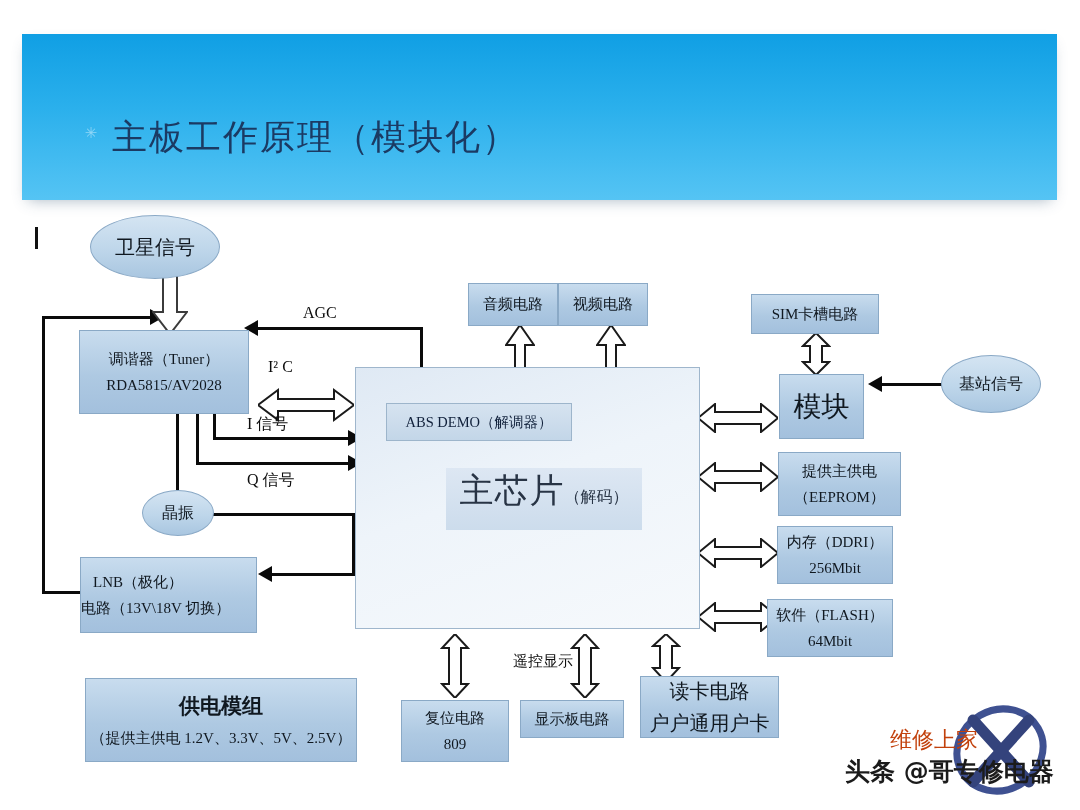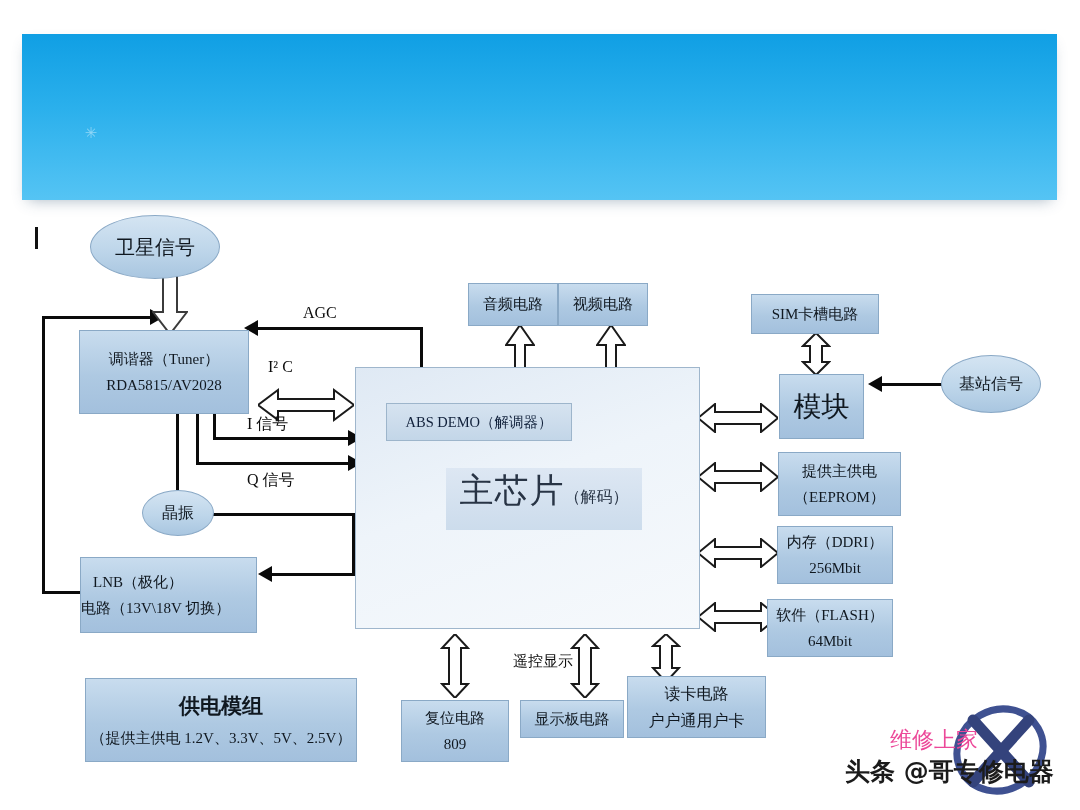--- a/index.html
+++ b/index.html
@@ -60,29 +60,30 @@
   .blockarrow{position:absolute;}
   .blockarrow svg{display:block;}
 
   .lbl{position:absolute;color:#0d0d0d;white-space:nowrap;}
 
   
   #wm{position:absolute;left:845px;top:755px;font-size:25px;color:#1b1b1b;
       white-space:nowrap;font-family:"DejaVu Sans","Liberation Sans",sans-serif;
       font-weight:bold;}
   #wm-logo{position:absolute;left:945px;top:700px;width:110px;height:100px;opacity:.9;}
-  #wm-ghost{position:absolute;left:890px;top:725px;font-size:22px;color:#ec4899;
+  #wm-ghost{position:absolute;left:890px;top:725px;font-size:22px;color:#c2410c;
       white-space:nowrap;font-family:"DejaVu Sans","Liberation Sans",sans-serif;}
   #caret{position:absolute;left:35px;top:227px;width:3px;height:22px;background:#111;}
 </style>
 </head>
 <body>
 
 <div id="banner">
   <span id="banner-bullet">✳</span>
+  <div id="banner-title">主板工作原理（模块化）</div>
 </div>
 
 <div id="caret"></div>
 
 <div class="ln lnv" style="left:42px;top:316px;height:278px;"></div>
 <div class="ln lnh" style="left:42px;top:316px;width:115px;"></div>
 <div class="ah ah-r" style="left:150px;top:309px;"></div>
 <div class="ln lnh" style="left:42px;top:591px;width:40px;"></div>
 
 <div class="ln lnh" style="left:248px;top:327px;width:175px;"></div>
@@ -243,21 +244,21 @@
 
 <div class="node" style="left:401px;top:700px;width:108px;height:62px;font-size:15px;">
   <span class="l1">复位电路</span>
   <span class="l2" style="margin-top:5px;">809</span>
 </div>
 
 <div class="node" style="left:520px;top:700px;width:104px;height:38px;font-size:15px;">
   <span>显示板电路</span>
 </div>
 
-<div class="node" style="left:627px;top:676px;width:139px;height:62px;font-size:16px;">
+<div class="node" style="left:640px;top:676px;width:139px;height:62px;font-size:20px;">
   <span class="l1">读卡电路</span>
   <span class="l2" style="margin-top:5px;">户户通用户卡</span>
 </div>
 
 <div class="lbl" style="left:303px;top:304px;font-size:16px;">AGC</div>
 <div class="lbl" style="left:268px;top:358px;font-size:16px;">I² C</div>
 <div class="lbl" style="left:247px;top:414px;font-size:16px;">I 信号</div>
 <div class="lbl" style="left:247px;top:470px;font-size:16px;">Q 信号</div>
 <div class="lbl" style="left:513px;top:652px;font-size:15px;">遥控显示</div>
 

